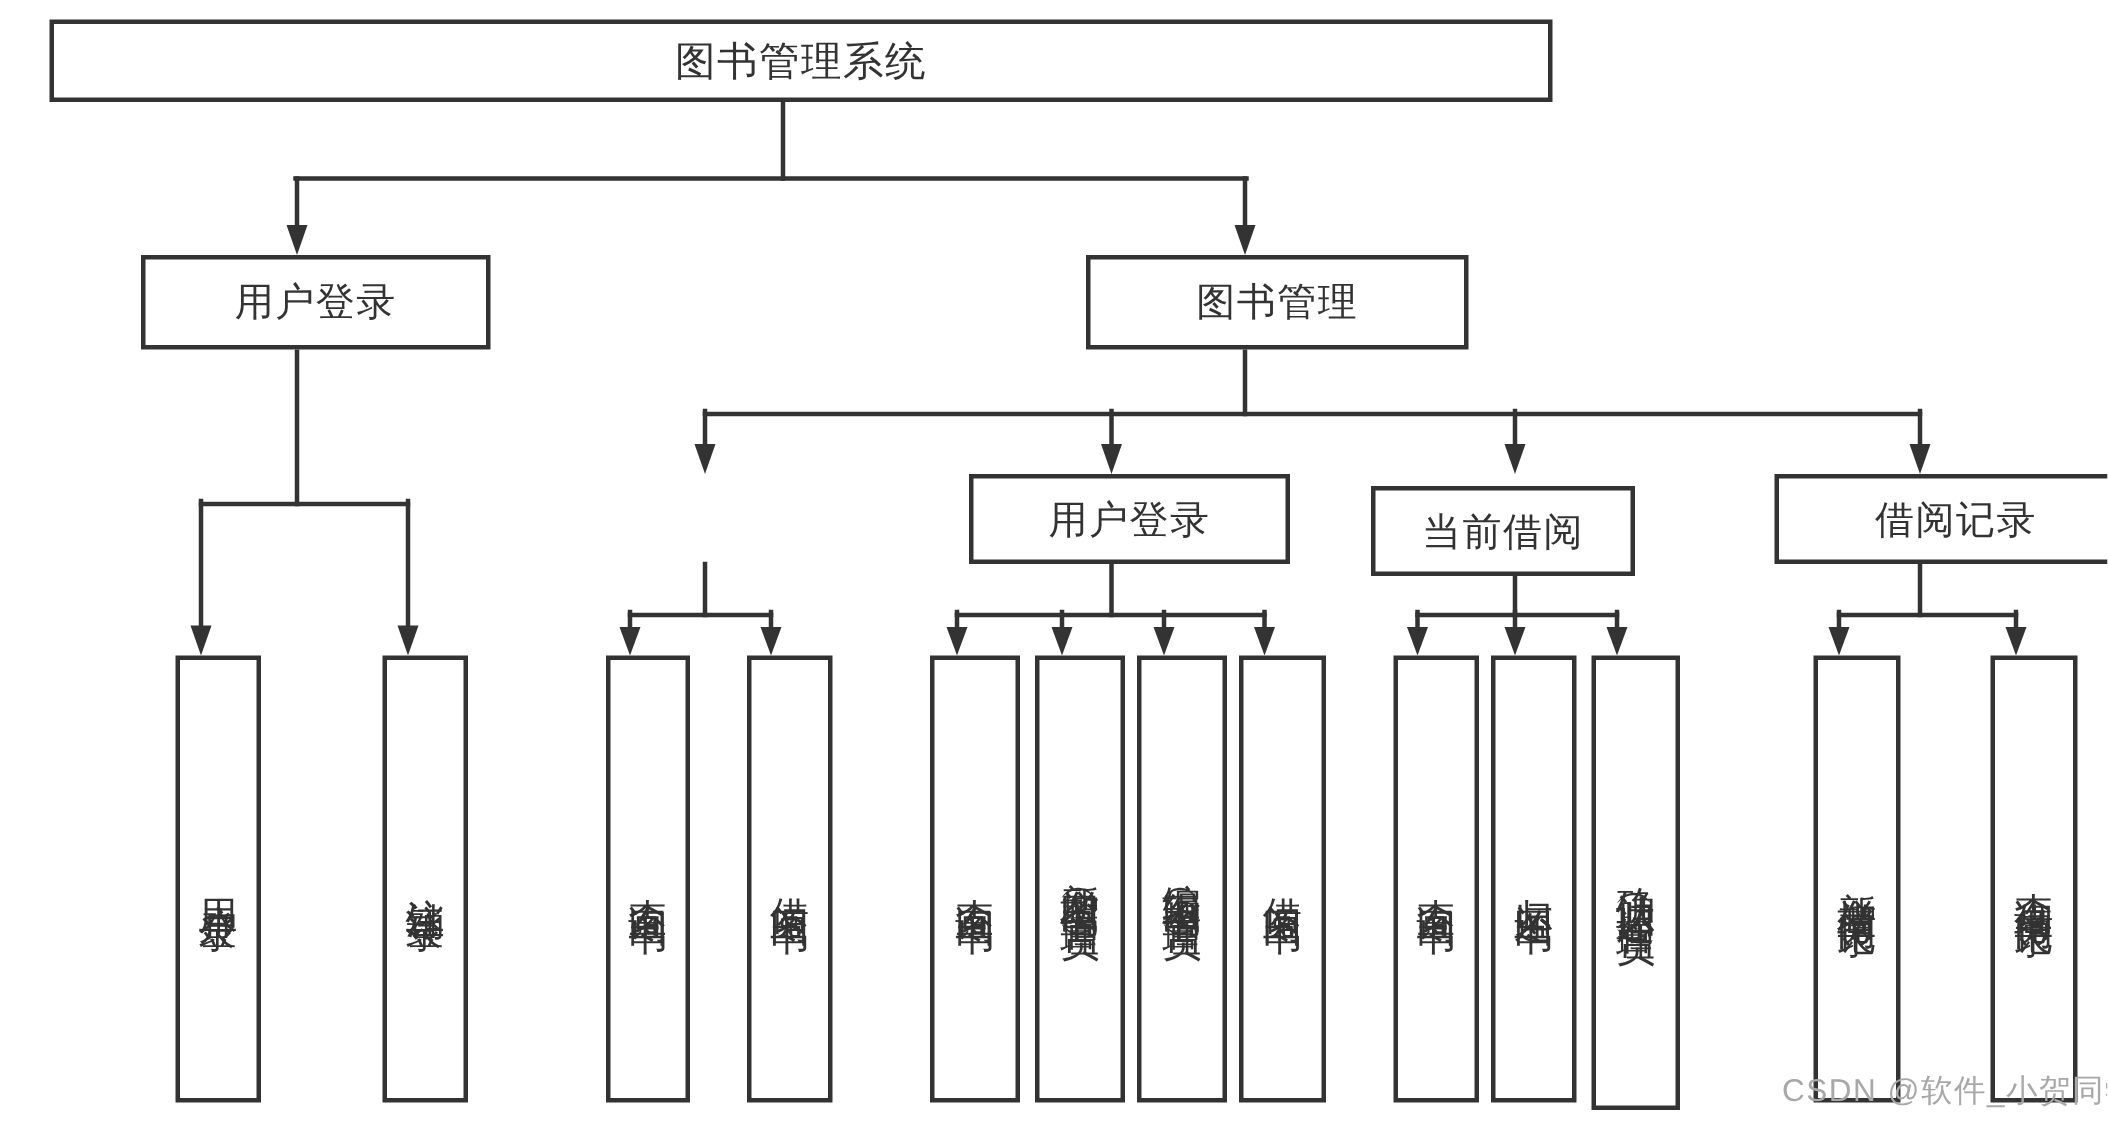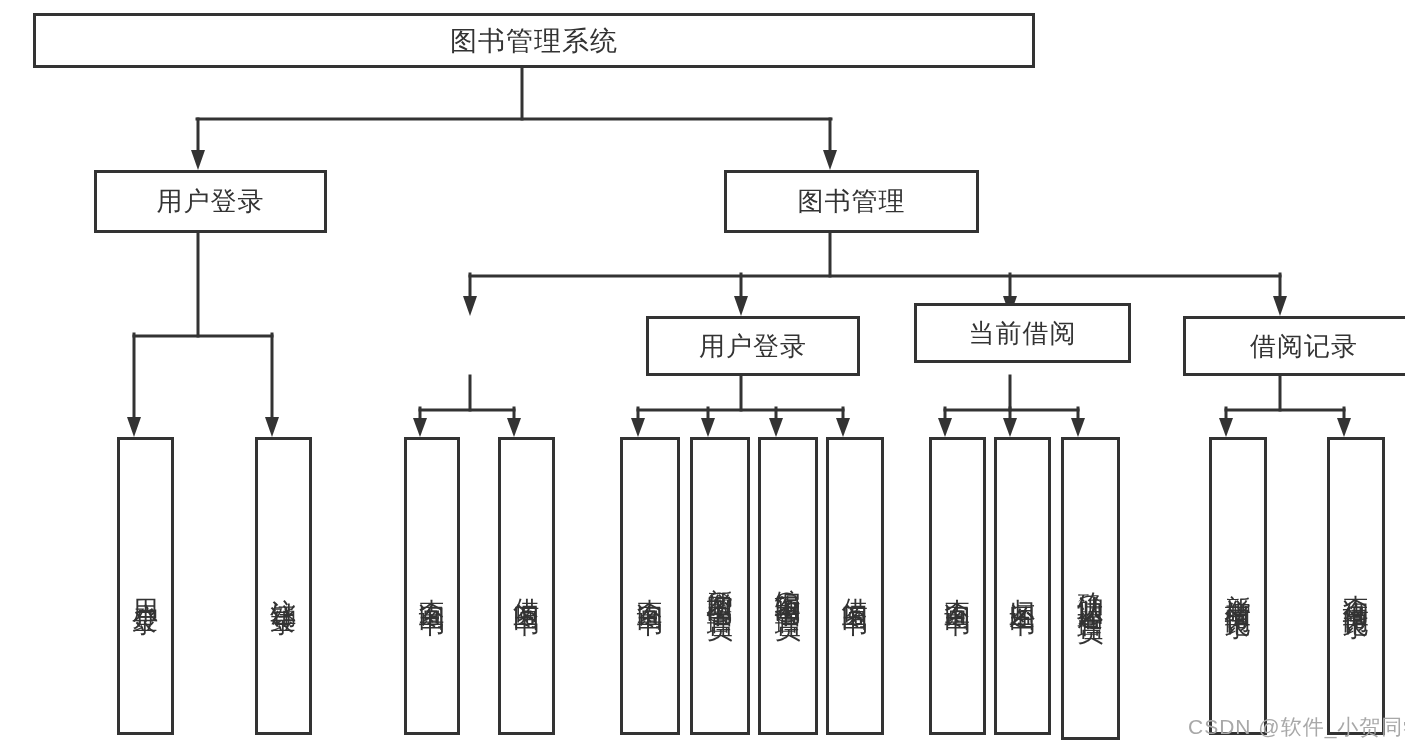--- a/index.html
+++ b/index.html
@@ -131,21 +131,21 @@
   <div class="hnode" style="left:82px;top:170px;width:233px;height:63px">
     <span>用户登录</span>
   </div>
   <div class="hnode" style="left:712px;top:170px;width:255px;height:63px">
     <span>图书管理</span>
   </div>
 
   <div class="hnode" style="left:634px;top:316px;width:214px;height:60px">
     <span>用户登录</span>
   </div>
-  <div class="hnode" style="left:902px;top:303px;width:217px;height:60px">
+  <div class="hnode" style="left:902px;top:324px;width:176px;height:60px">
     <span>当前借阅</span>
   </div>
   <div class="hnode" style="left:1171px;top:316px;width:242px;height:60px">
     <span>借阅记录</span>
   </div>
 
   <div class="vnode" style="left:105px;top:437px;width:57px;height:298px">
     <span>用户登录</span>
   </div>
   <div class="vnode" style="left:243px;top:437px;width:57px;height:298px">

